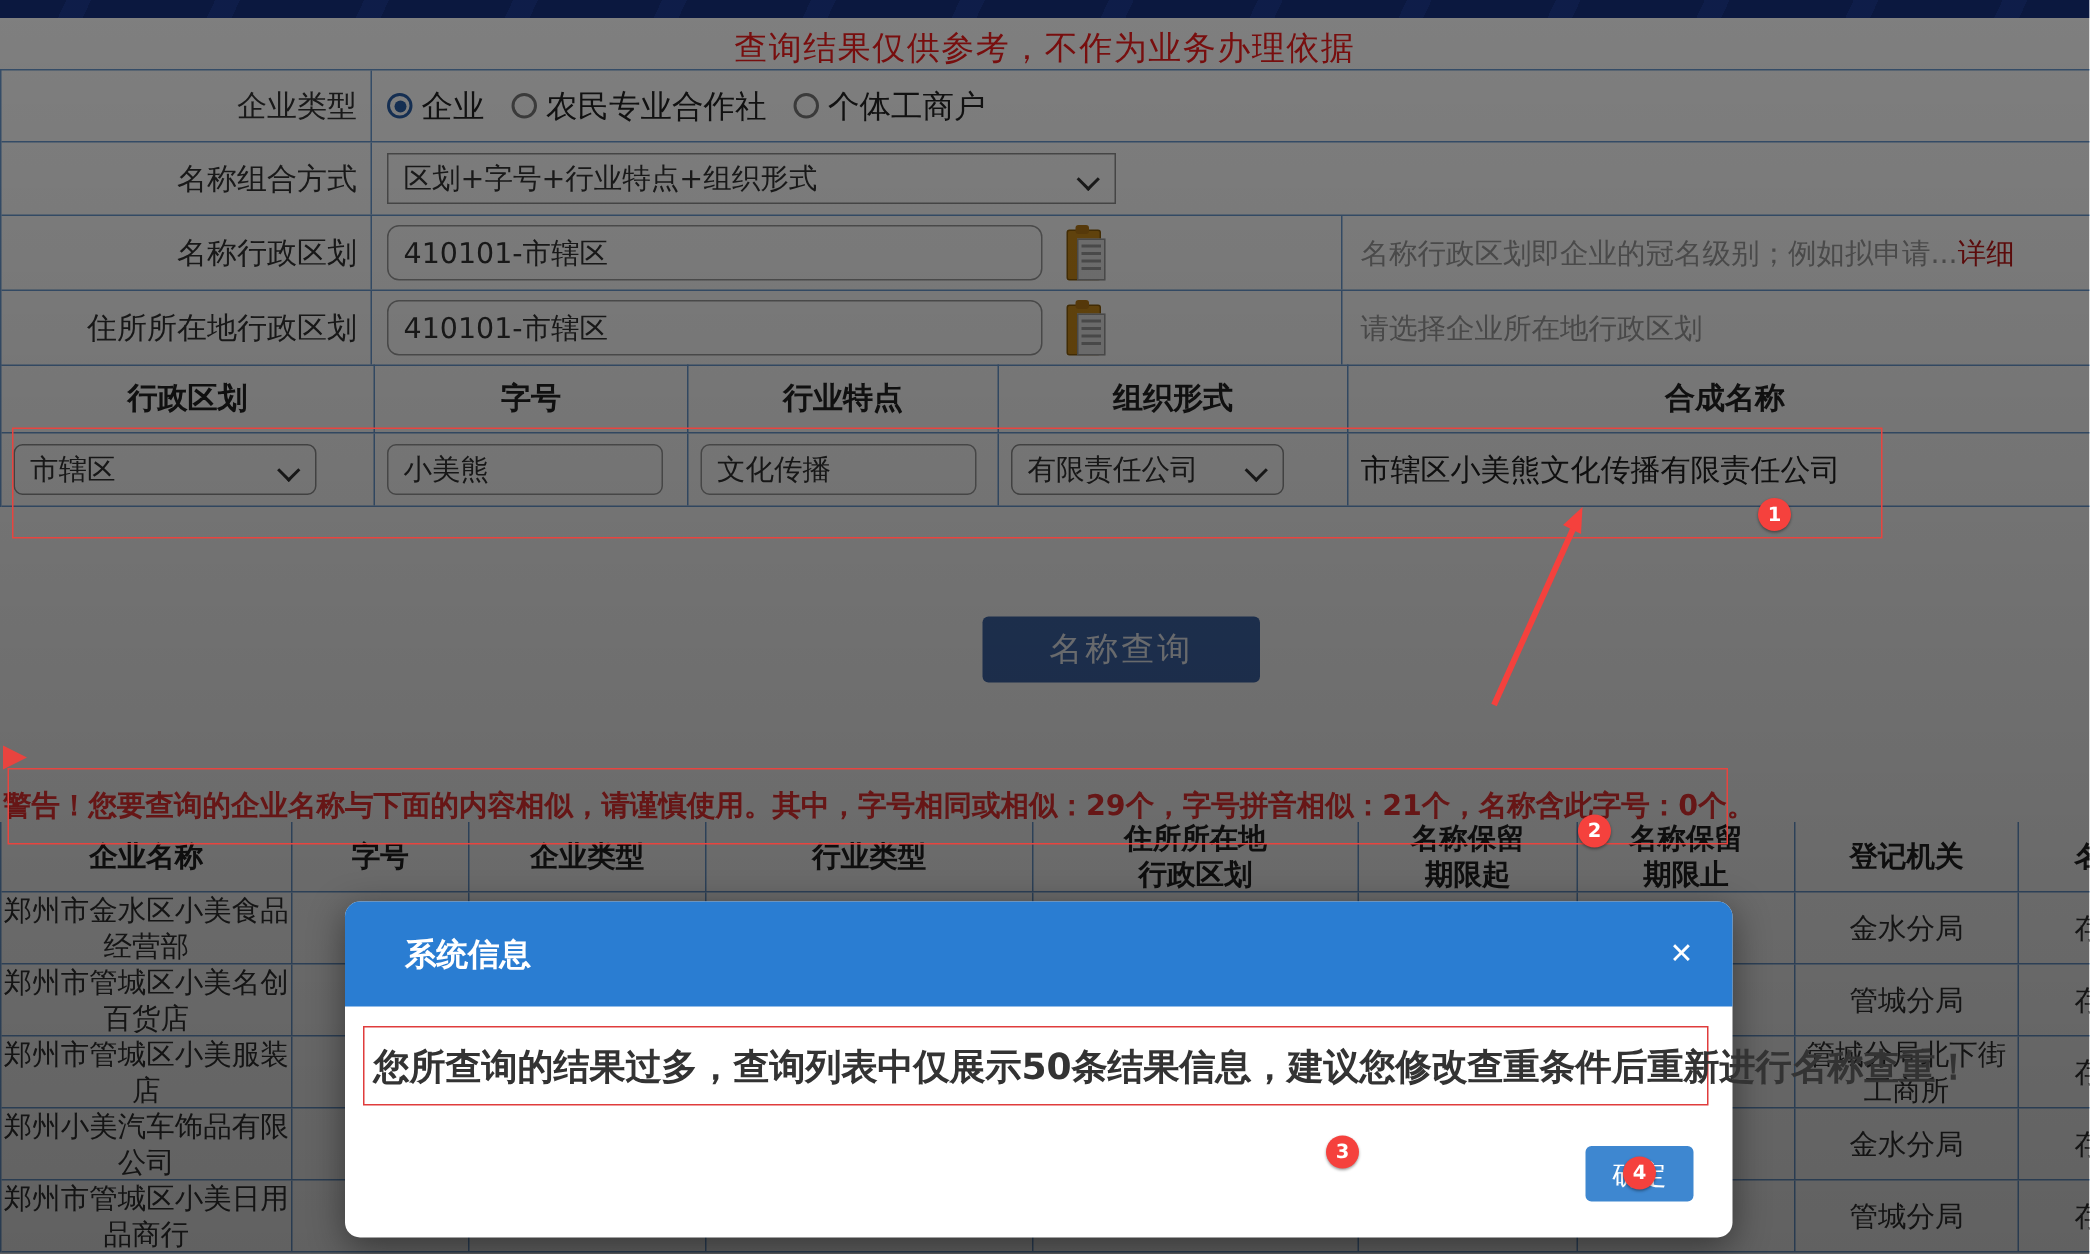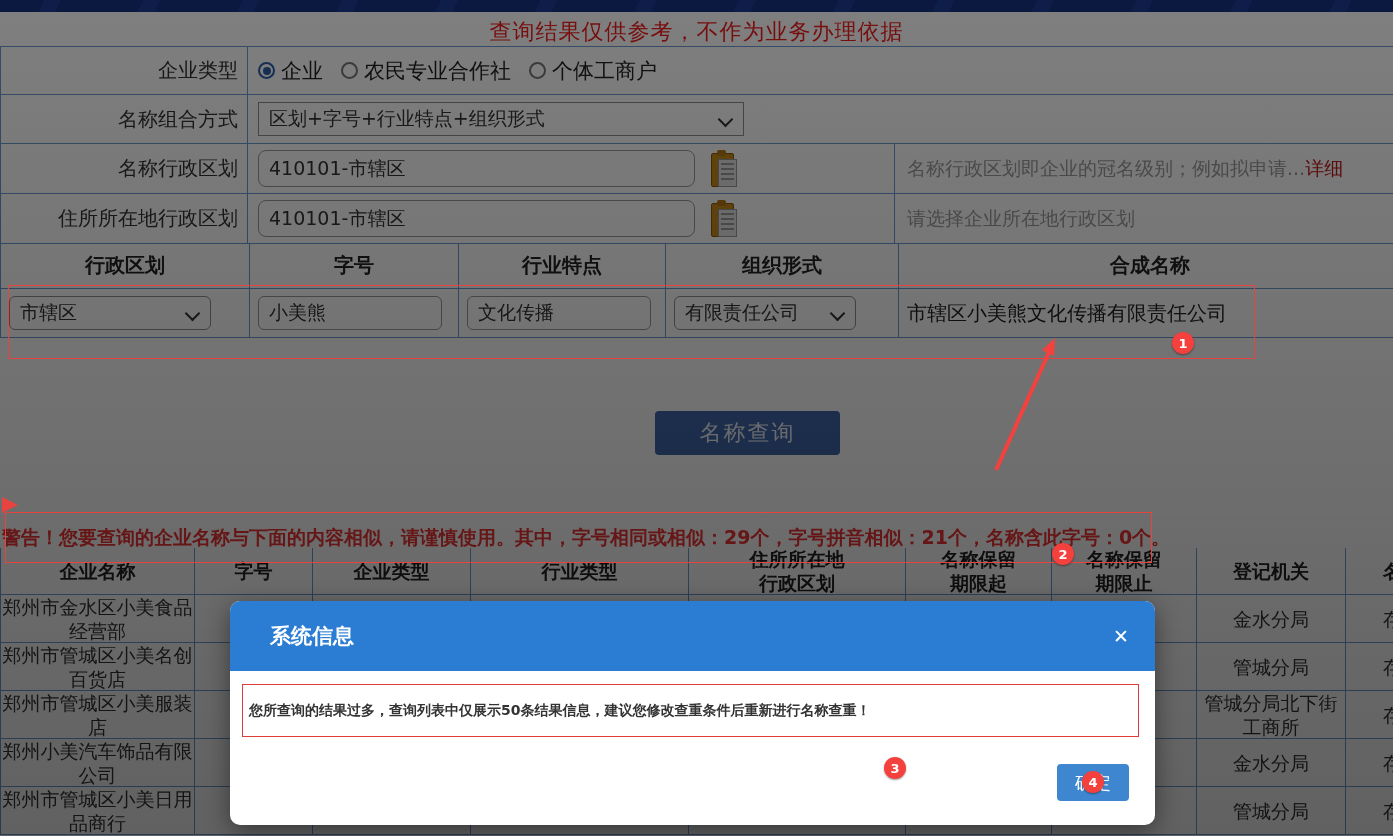--- a/index.html
+++ b/index.html
@@ -86,21 +86,21 @@
   .dim{position:absolute;inset:0;z-index:5;background:linear-gradient(rgba(0,0,0,0.50),rgba(0,0,0,0.62));}
   
   .modal{position:absolute;left:230px;top:601px;width:925px;height:224px;background:#fff;
     border-radius:10px;z-index:10;box-shadow:0 6px 24px rgba(0,0,0,0.45);}
   .modal-header{position:absolute;left:0;top:0;width:100%;height:70px;background:#2a7dd2;
     border-radius:10px 10px 0 0;box-sizing:border-box;}
   .modal-title{position:absolute;left:40px;top:0;line-height:70px;color:#fff;font-size:21px;font-weight:bold;}
   .modal-close{position:absolute;right:26px;top:24px;color:#fff;font-size:19px;font-weight:bold;cursor:pointer;line-height:22px;}
   .modal-msgbox{position:absolute;left:12px;top:83px;width:897px;height:53px;border:1px solid #e03c3c;
     box-sizing:border-box;display:flex;align-items:center;padding-left:6px;}
-  .modal-msg{font-size:14px;font-weight:bold;color:#333;white-space:nowrap;}
+  .modal-msg{font-size:24px;font-weight:bold;color:#333;white-space:nowrap;}
   .modal-ok{position:absolute;right:26px;top:163px;width:72px;height:37px;background:#3e87d0;border:none;
     border-radius:4px;color:#fff;font-size:18px;cursor:pointer;font-family:"DejaVu Sans","Liberation Sans",sans-serif;}
   
   .anno{position:absolute;z-index:20;pointer-events:none;}
   .anno-rect{border:1px solid #e8443f;box-sizing:border-box;}
   #anno-rect-1{left:8px;top:285px;width:1247px;height:74px;}
   #anno-rect-2{left:5px;top:512px;width:1147px;height:51px;}
   .badge{width:22px;height:22px;border-radius:50%;background:#f5413d;color:#fff;font-size:13px;font-weight:bold;
     display:flex;align-items:center;justify-content:center;box-shadow:0 1px 2px rgba(0,0,0,0.4);}
   #badge-1{left:1172px;top:332px;}

